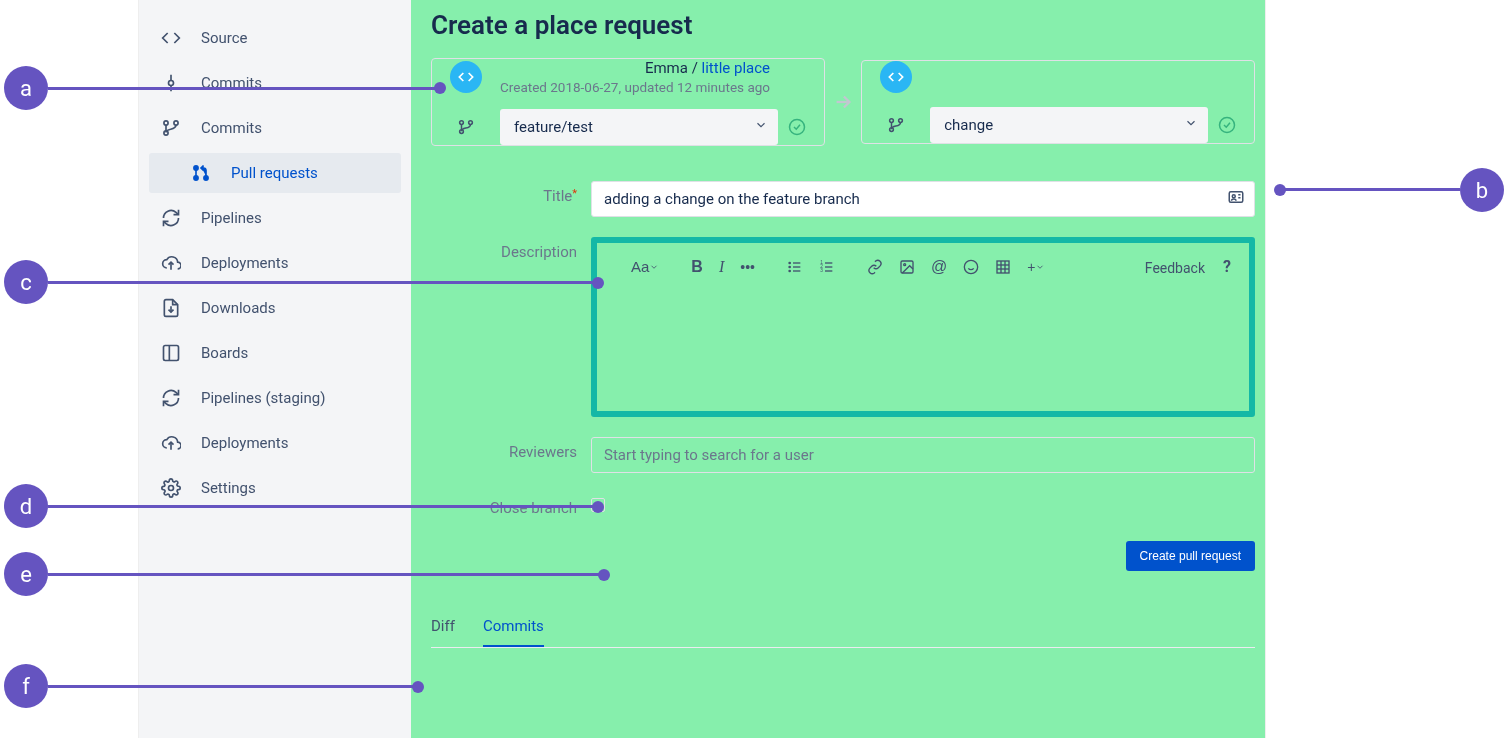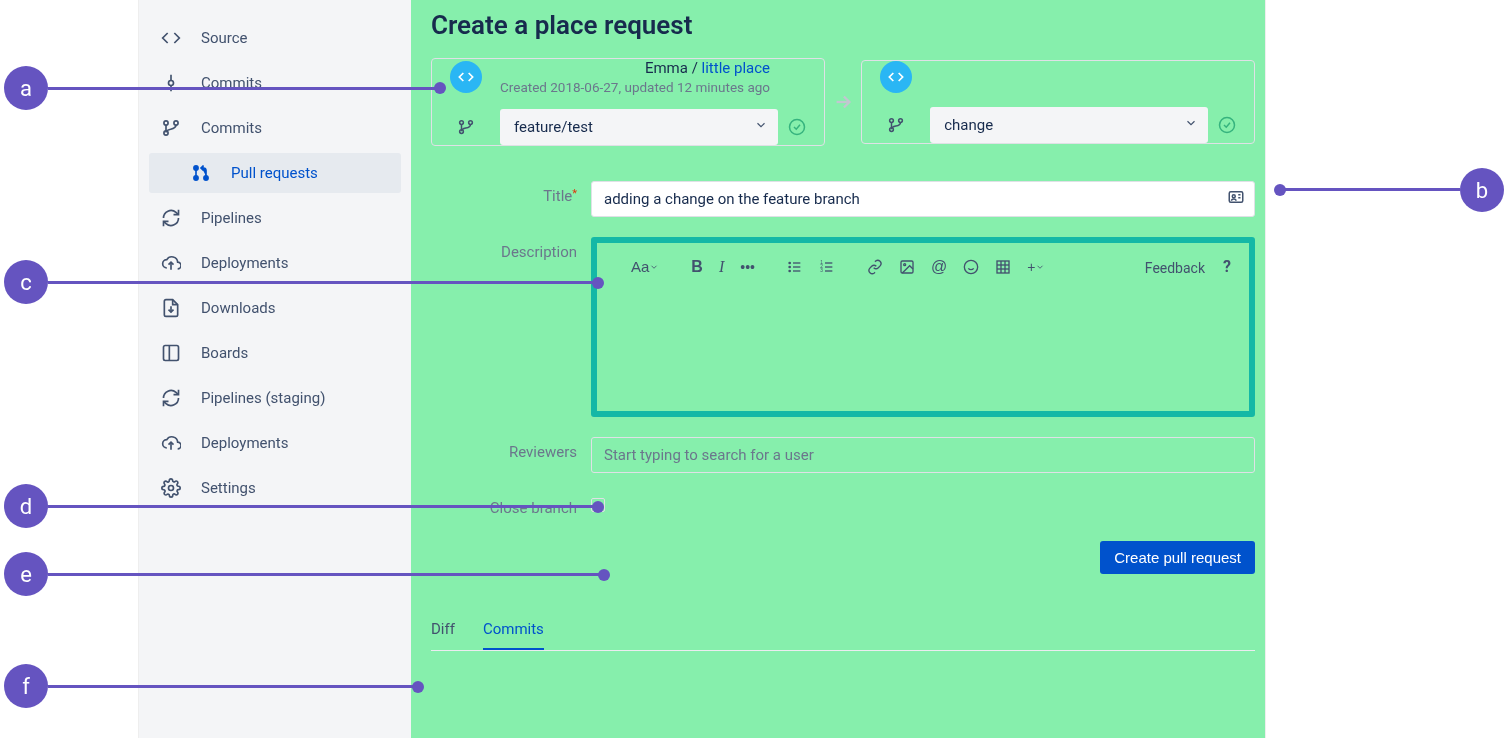--- a/index.html
+++ b/index.html
@@ -48,21 +48,21 @@
 .feedback { color: #42526E; font-size: 14px; }
 .help-icon { color: #42526E; font-weight: bold; }
 
 .reviewers-input { width: 100%; height: 36px; border: 1px solid #DFE1E6; border-radius: 3px; padding: 0 12px; font-size: 15px; color: #6B778C; display: flex; align-items: center; }
 .close-branch-row { display: flex; align-items: center; }
 .cb-check { width: 14px; height: 14px; border: 1.5px solid #DFE1E6; border-radius: 2px; margin-right: 12px; }
 .cb-text { font-size: 15px; color: #172B4D; }
 .cb-text b { font-weight: 600; }
 
 .submit-row { display: flex; justify-content: flex-end; max-width: 900px; margin-top: 4px; margin-bottom: 40px; }
-.primary-btn { background: #0052CC; color: #fff; border: none; border-radius: 3px; padding: 8px 14px; font-size: 15px; cursor: pointer; }
+.primary-btn { background: #0052CC; color: #fff; border: none; border-radius: 3px; padding: 8px 14px; font-size: 12px; cursor: pointer; }
 
 .tabs { display: flex; gap: 28px; border-bottom: 1px solid #EBECF0; }
 .tab { padding: 6px 0 10px 0; font-size: 15px; color: #42526E; cursor: pointer; border-bottom: 2px solid transparent; }
 .tab.active { color: #0052CC; border-bottom-color: #0052CC; }
 
 
 .annot-badge { position: absolute; width: 44px; height: 44px; border-radius: 50%; background: #6554C0; color: #fff; display: flex; align-items: center; justify-content: center; font-size: 22px; font-weight: 400; z-index: 20; }
 .annot-line { position: absolute; height: 3px; background: #6554C0; z-index: 15; }
 .annot-dot { position: absolute; width: 12px; height: 12px; border-radius: 50%; background: #6554C0; z-index: 16; transform: translate(-50%, -50%); }
 </style>

